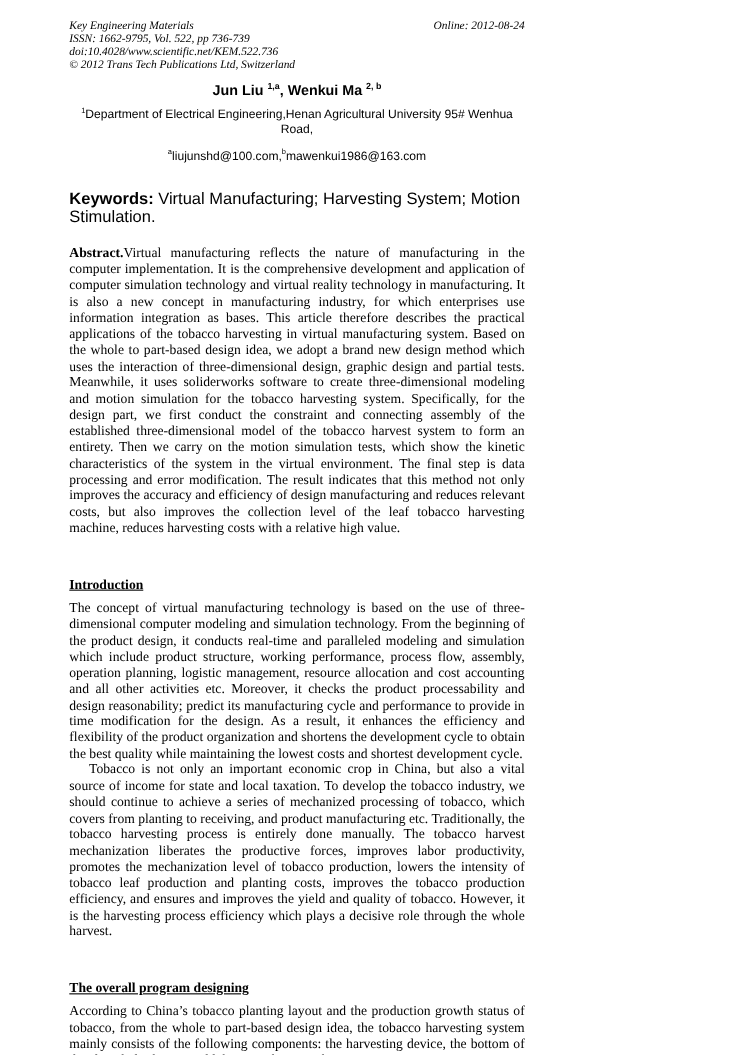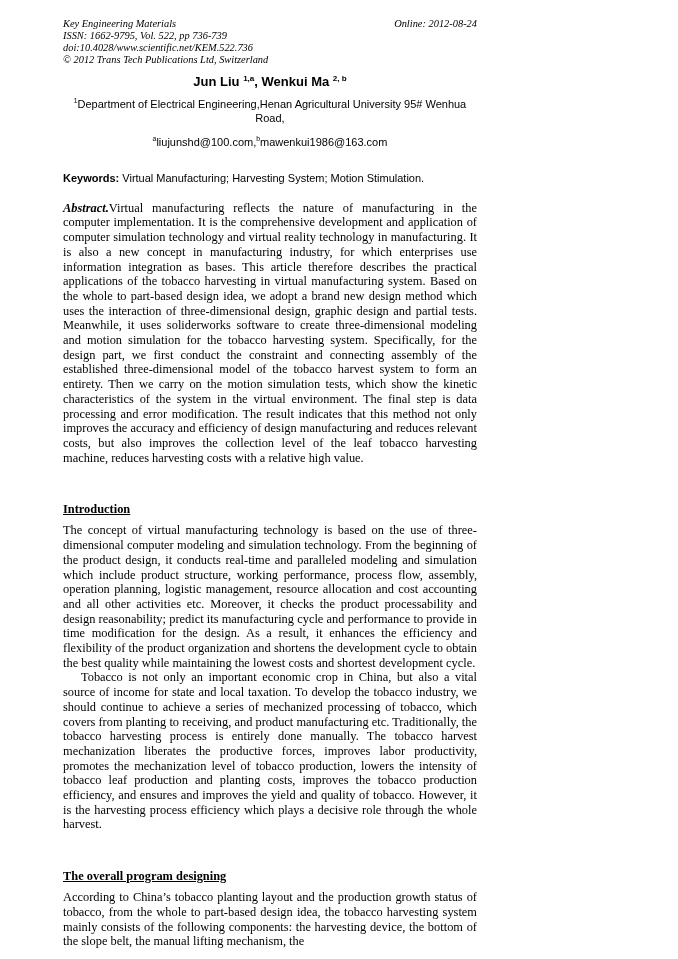--- a/index.html
+++ b/index.html
@@ -51,33 +51,33 @@
     margin-top: 9px;
   }
   .emails {
     font-family: "Liberation Sans", sans-serif;
     font-size: 11px;
     text-align: center;
     margin-top: 10px;
   }
   .keywords {
     font-family: "Liberation Sans", sans-serif;
-    font-size: 11px;
+    font-size: 15px;
     margin-top: 24px;
   }
   .kw-label { font-weight: bold; }
 
   
   .body-text {
     font-size: 12.4px;
     line-height: 14.7px;
     text-align: justify;
   }
   .abstract { margin-top: 17px; }
-  .abs-label { font-weight: bold; font-style: italic; }
+  .abs-label { font-weight: bold; }
   .section-heading {
     font-size: 12.4px;
     font-weight: bold;
     margin-top: 37px;
     margin-bottom: 6px;
     text-decoration: underline;
   }
   .indented { text-indent: 18px; }
 </style>
 </head>

